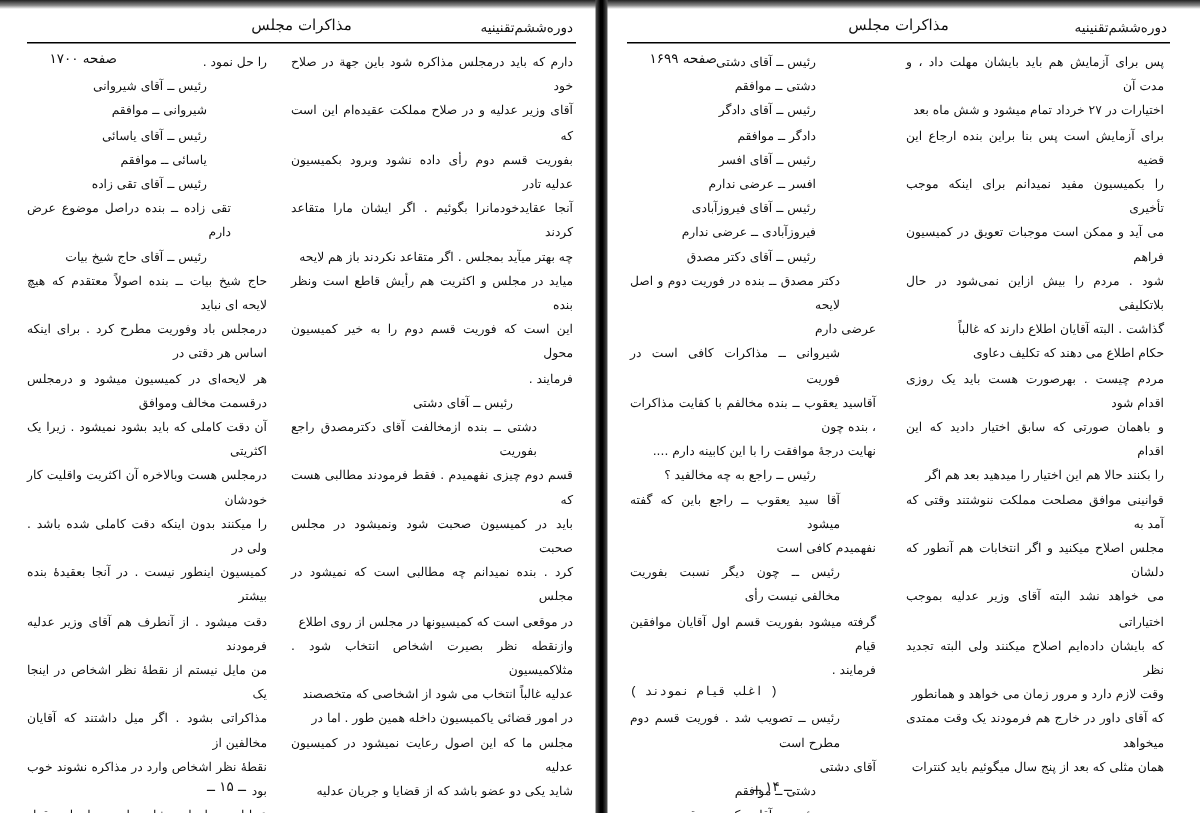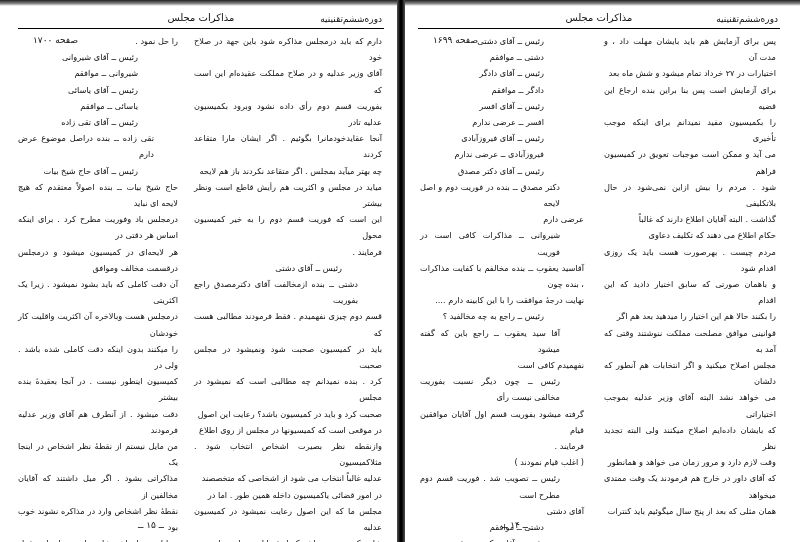--- a/index.html
+++ b/index.html
@@ -9,21 +9,21 @@
   .page{position:absolute;top:8px;height:534px;direction:rtl;}
   .page.left{left:18px;width:366px;}
   .page.right{left:418px;width:362px;}
   .header{position:relative;height:20px;border-bottom:1.5px solid #000;font-size:9px;}
   .header .period{position:absolute;right:2px;top:6px;}
   .header .title{position:absolute;left:0;right:0;top:4px;text-align:center;font-size:10px;}
   .header .pno{position:absolute;left:15px;top:4px;font-size:9px;margin-top:23px;}
   .cols{position:relative;margin-top:4px;height:480px;}
   .col{position:absolute;top:0;font-size:8.2px;line-height:16.2px;text-align:justify;}
   .col p{margin:0;}
-  .col .c{text-align:right;}
+  .col .c{text-align:left;font-family:Liberation Mono, monospace;}
   .col .ind{padding-right:40px;}
   .col .ind2{padding-right:24px;}
   .page.right .col.a{right:4px;width:172px;}
   .page.right .col.b{right:196px;width:164px;}
   .page.left .col.a{right:2px;width:188px;}
   .page.left .col.b{right:206px;width:160px;}
   .foot{position:absolute;bottom:12px;font-size:9px;}
   .page.right .foot{left:84px;}
   .page.left .foot{left:120px;}
 </style>
@@ -39,29 +39,28 @@
     <span class="title">مذاکرات مجلس</span>
     <span class="pno">صفحه ۱۷۰۰</span>
   </div>
   <div class="cols">
     <div class="col a">
       <p>دارم که باید درمجلس مذاکره شود باین جهة در صلاح خود</p>
       <p>آقای وزیر عدلیه و در صلاح مملکت عقیده‌ام این است که</p>
       <p>بفوریت قسم دوم رأی داده نشود وبرود بکمیسیون عدلیه تادر</p>
       <p>آنجا عقایدخودمانرا بگوئیم . اگر ایشان مارا متقاعد کردند</p>
       <p>چه بهتر میآید بمجلس . اگر متقاعد نکردند باز هم لایحه</p>
-      <p>میاید در مجلس و اکثریت هم رأیش قاطع است ونظر بیشتر</p>
+      <p>میاید در مجلس و اکثریت هم رأیش قاطع است ونظر بنده</p>
       <p>این است که فوریت قسم دوم را به خیر کمیسیون محول</p>
       <p>فرمایند .</p>
       <p class="ind">رئیس ــ آقای دشتی</p>
       <p class="ind2">دشتی ــ بنده ازمخالفت آقای دکترمصدق راجع بفوریت</p>
       <p>قسم دوم چیزی نفهمیدم . فقط فرمودند مطالبی هست که</p>
       <p>باید در کمیسیون صحبت شود ونمیشود در مجلس صحبت</p>
       <p>کرد . بنده نمیدانم چه مطالبی است که نمیشود در مجلس</p>
-      <p>صحبت کرد و باید در کمیسیون باشد؟ رعایت این اصول</p>
       <p>در موقعی است که کمیسیونها در مجلس از روی اطلاع</p>
       <p>وازنقطه نظر بصیرت اشخاص انتخاب شود . مثلاکمیسیون</p>
       <p>عدلیه غالباً انتخاب می شود از اشخاصی که متخصصند</p>
       <p>در امور قضائی یاکمیسیون داخله همین طور . اما در</p>
       <p>مجلس ما که این اصول رعایت نمیشود در کمیسیون عدلیه</p>
       <p>شاید یکی دو عضو باشد که از قضایا و جریان عدلیه</p>
 
     </div>
     <div class="col b">
       <p>را حل نمود .</p>

